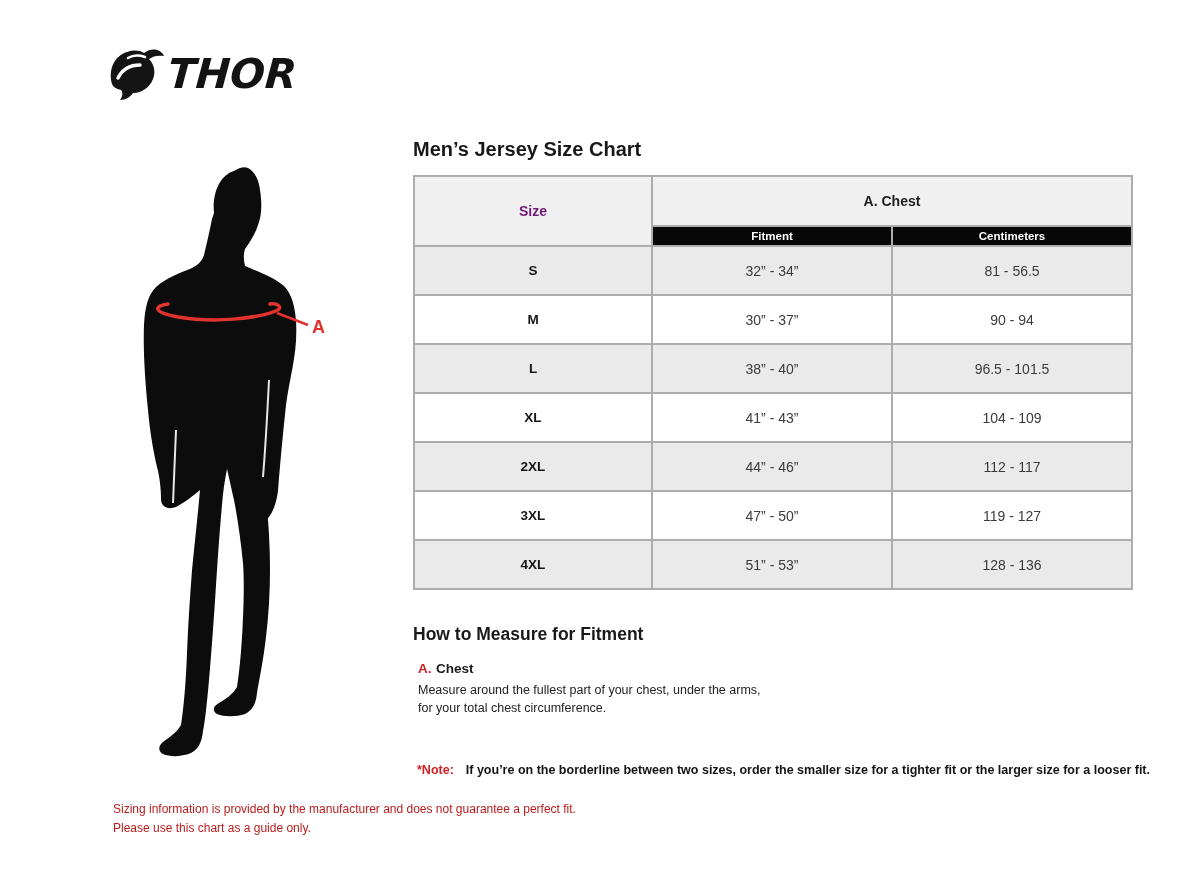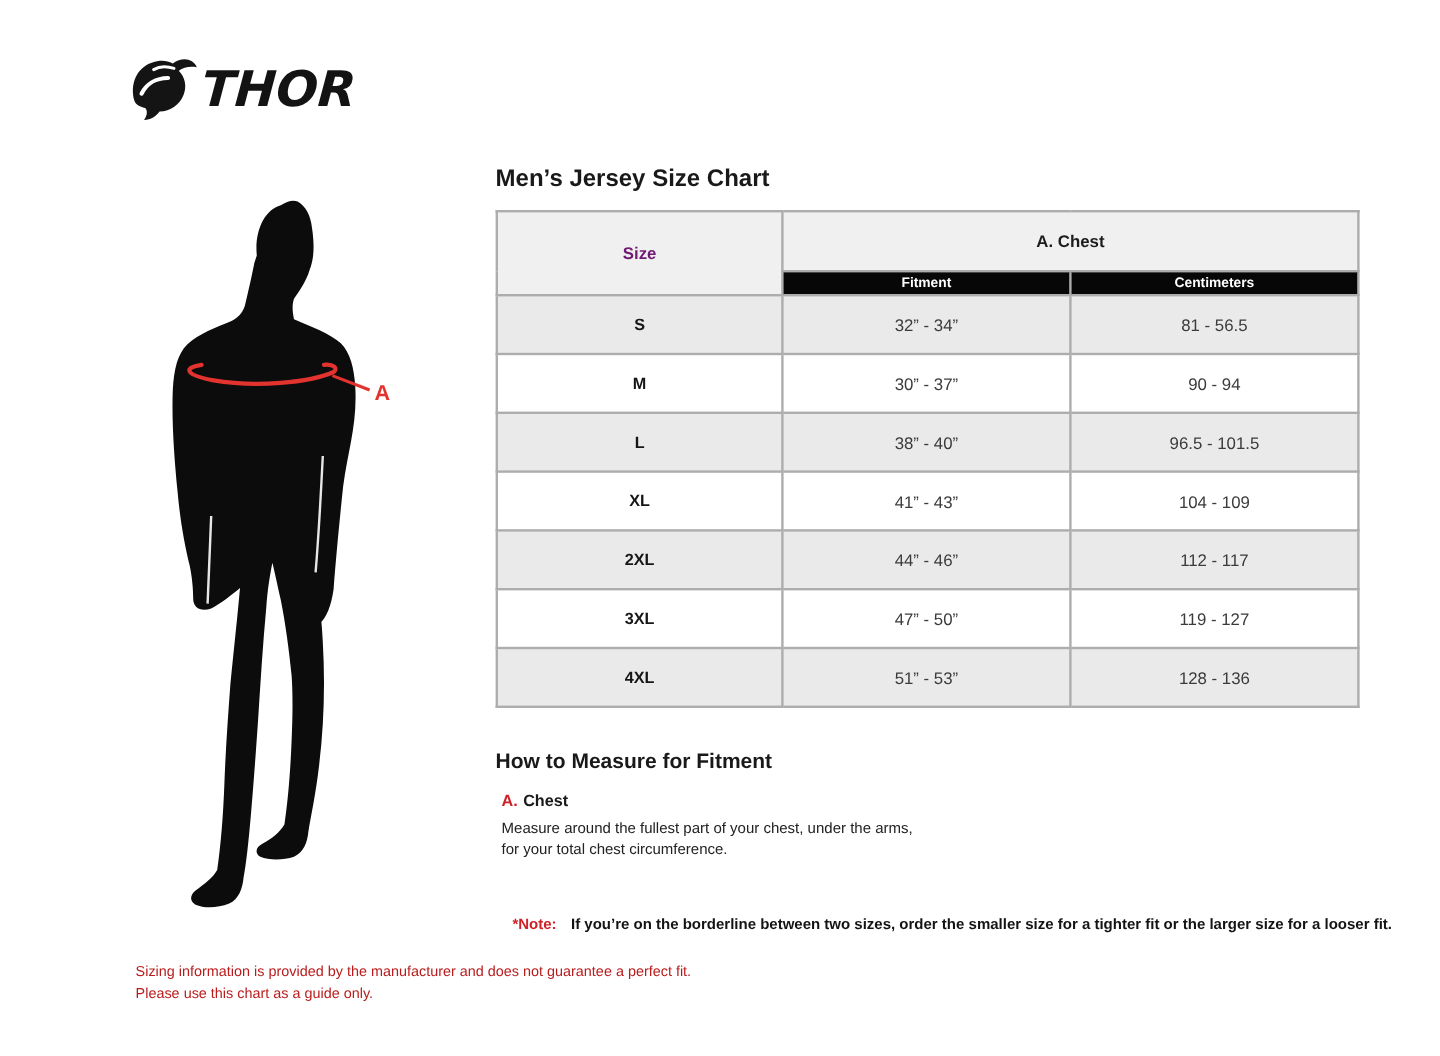--- a/index.html
+++ b/index.html
@@ -128,21 +128,21 @@
   }
   .measure-item p {
     margin-top: 4px;
     max-width: 354px;
     font-size: 12.5px;
     line-height: 1.45;
     color: #222222;
   }
   .note {
     margin-top: 46px;
-    margin-left: 14px;
+    margin-left: 4px;
     font-size: 12.5px;
     font-weight: bold;
     color: #141414;
   }
   .note .note-label { color: #cf2128; }
   .note .note-text  { margin-left: 12px; }
 
   
   .footer {
     position: absolute;

